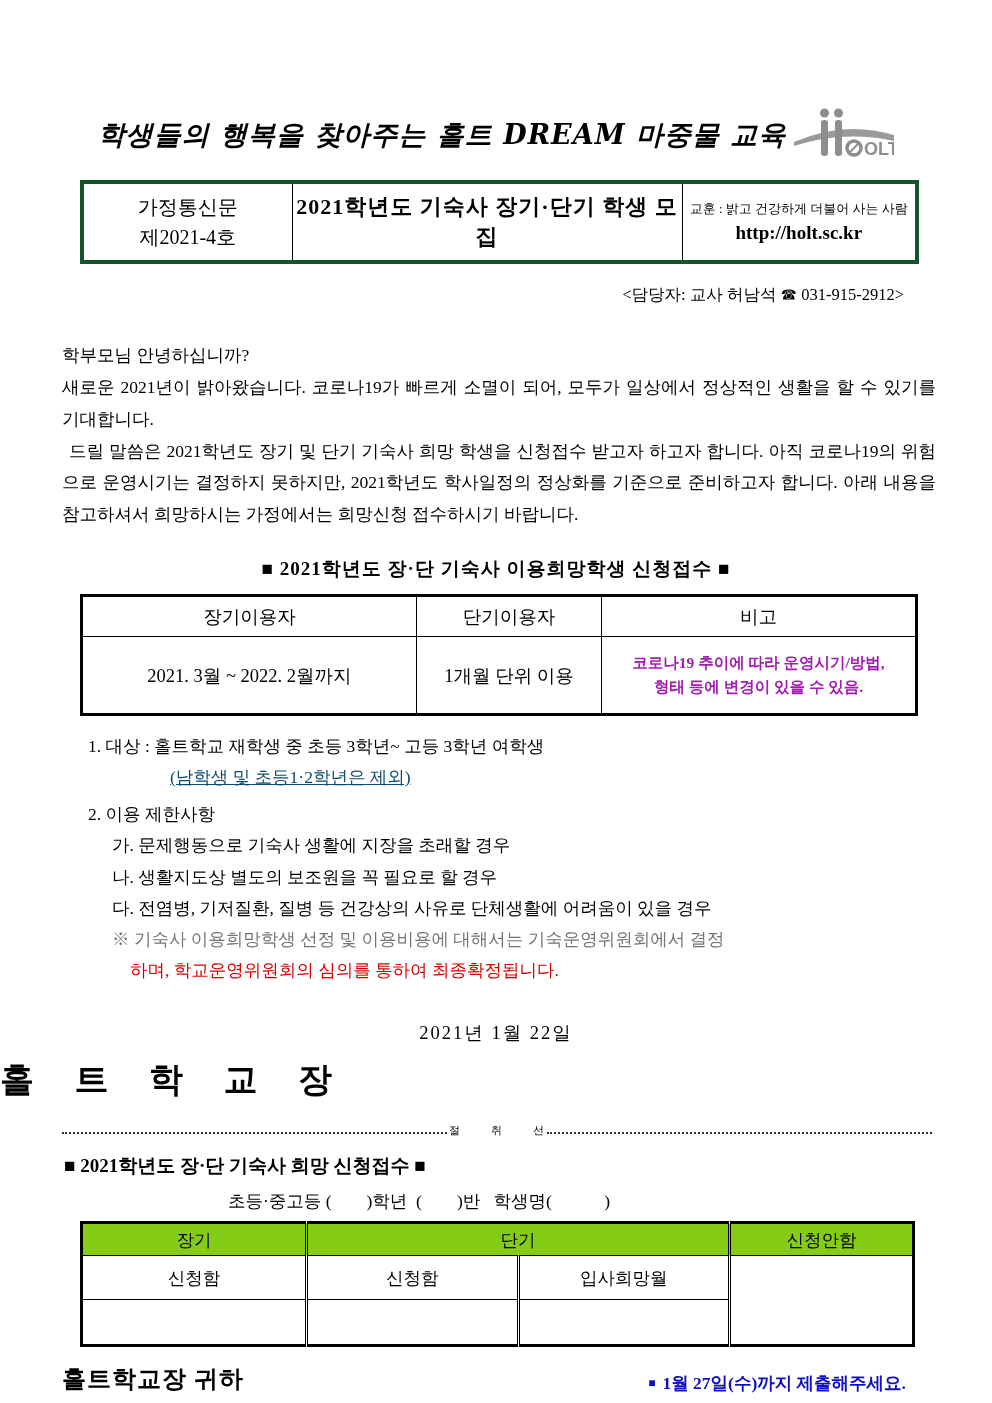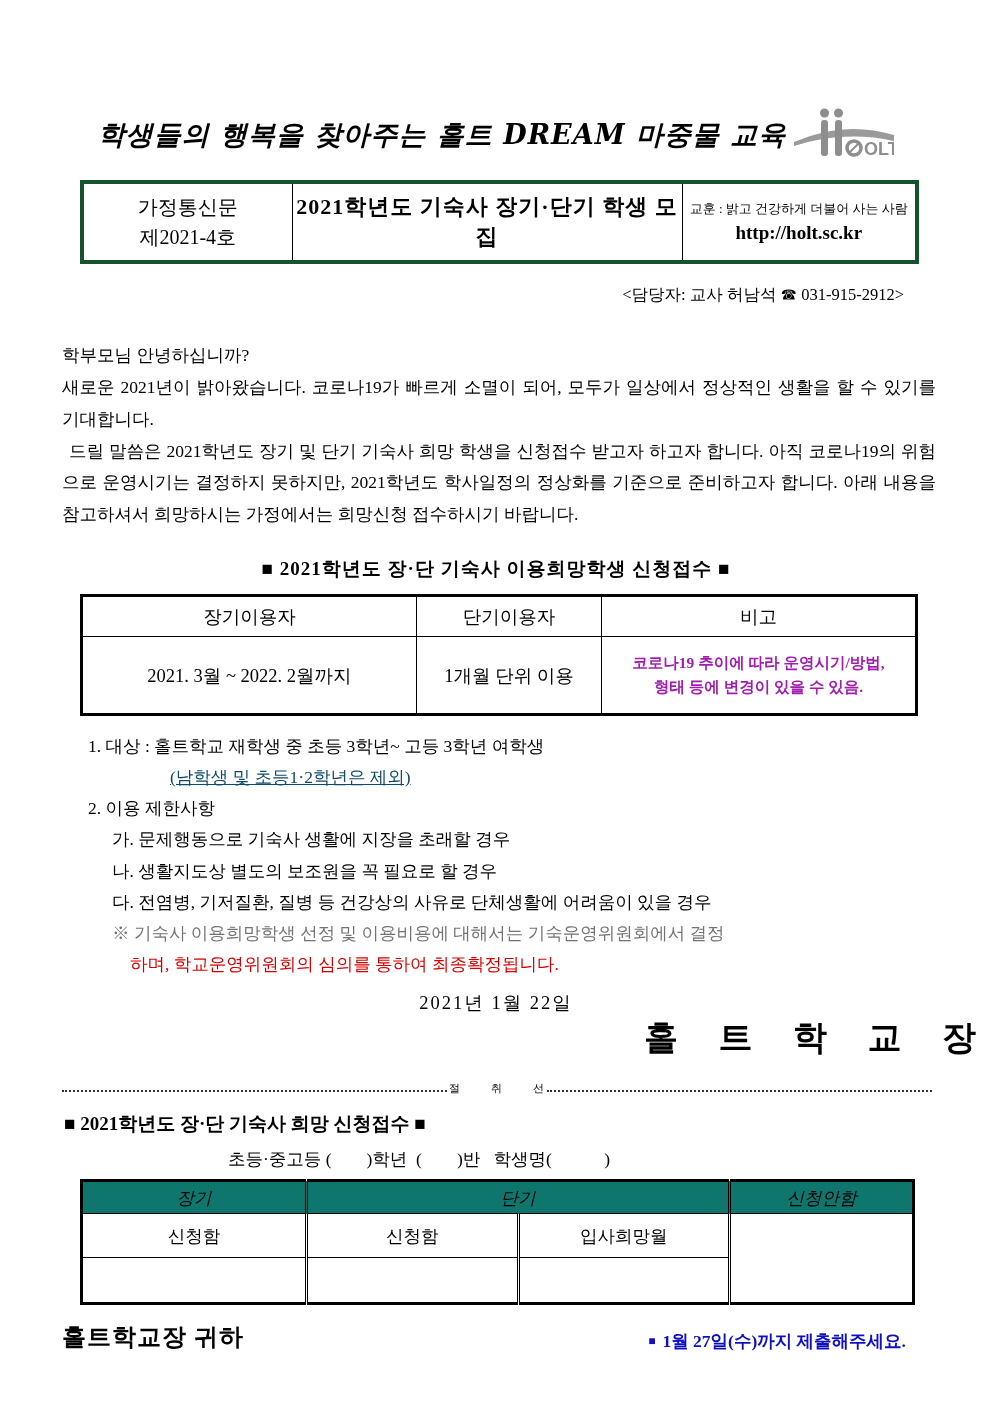--- a/index.html
+++ b/index.html
@@ -101,26 +101,27 @@
     margin: 15px 60px 0 88px;
     font-size: 17.5px;
     line-height: 1.78;
   }
   .list .sub { margin-left: 24px; }
   .list .note-blue {
     margin-left: 82px;
     text-decoration: underline;
   }
   .list .warn2 { margin-left: 42px; }
-  .list .gap { }
-
-  
-  .date-line { margin-top: 10px; text-align: center; font-size: 18.5px; letter-spacing: 2px; }
+  .list .gap { margin-top: 6px; }
+
+  
+  .date-line { margin-top: 34px; text-align: center; font-size: 18.5px; letter-spacing: 2px; }
   .principal {
-    text-align: right;
+    margin-top: 12px;
+    text-align: left;
     font-weight: bold;
     font-size: 34px;
     letter-spacing: 16px;
   }
 
   
   .cutline {
     margin: 20px 60px 0 62px;
     display: flex;
     align-items: flex-end;
@@ -151,21 +152,21 @@
     border-collapse: collapse;
     table-layout: fixed;
     border: 3px solid #000;
   }
   .form-table td {
     border: 1px solid #000;
     text-align: center;
     vertical-align: middle;
     font-size: 17.5px;
   }
-  .form-table .hdr td { height: 33px; background: #0f766e; font-style: italic; }
+  .form-table .hdr td { height: 33px; background: #84cc16; }
   .form-table .r2 td { height: 44px; }
   .form-table .r3 td { height: 46px; }
   .form-table .c1 { width: 225px; }
   .form-table .c2 { width: 213px; }
   .form-table .c3 { width: 213px; }
   .form-table .c4 { width: 184px; }
   .form-table .dbl { border-left: 3px double #000; }
 
   
   .footer-row {

